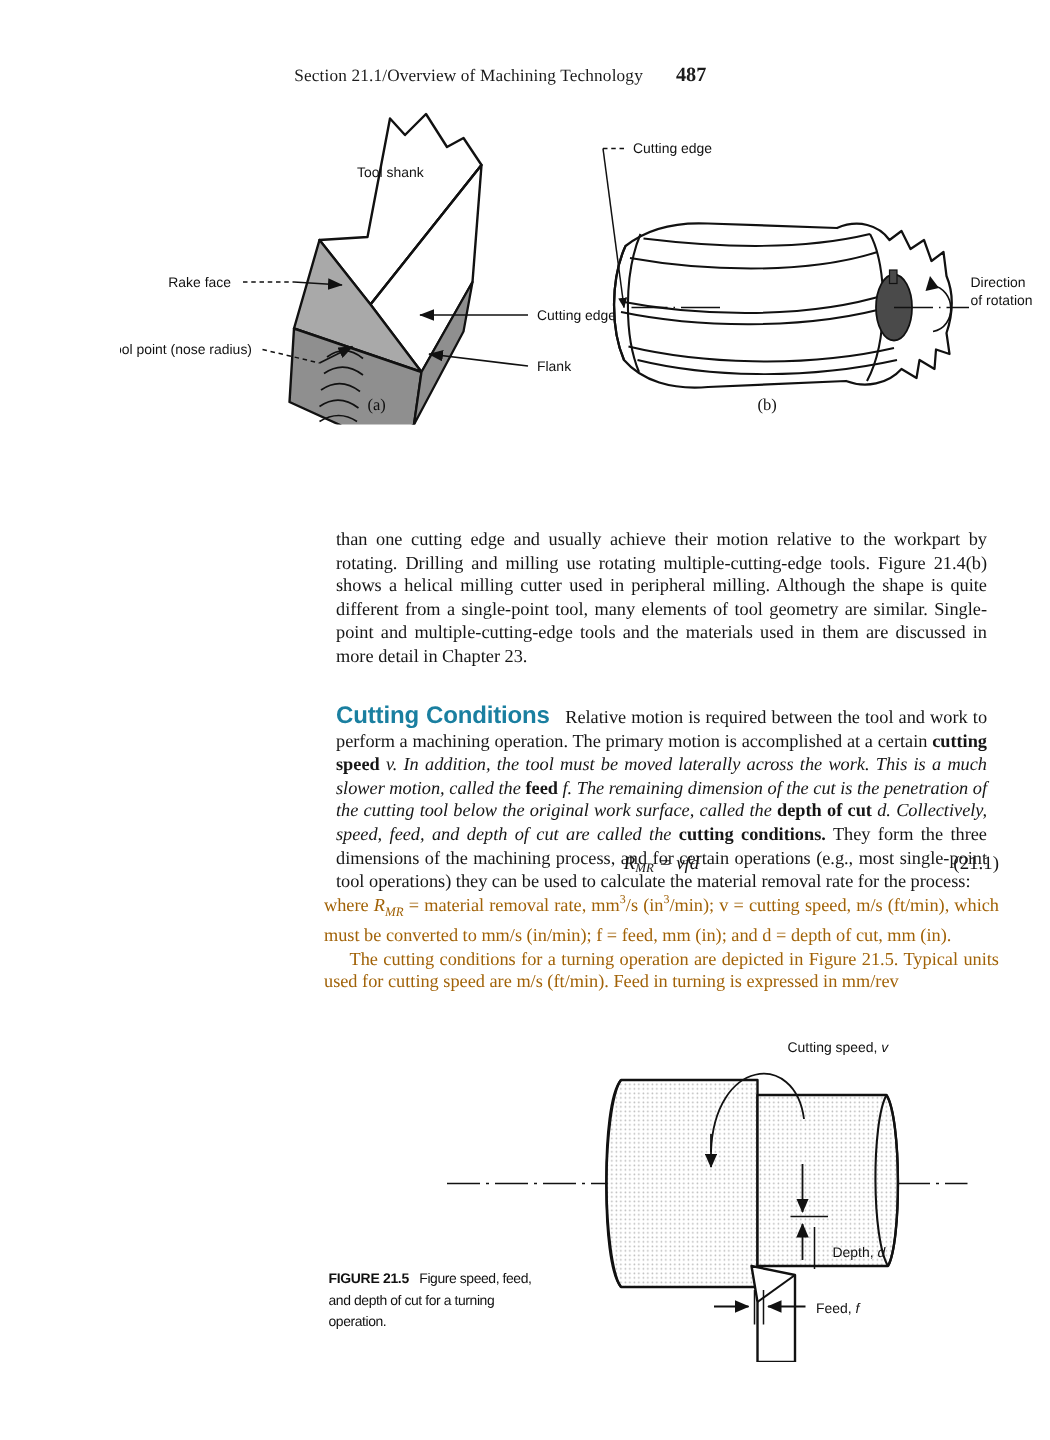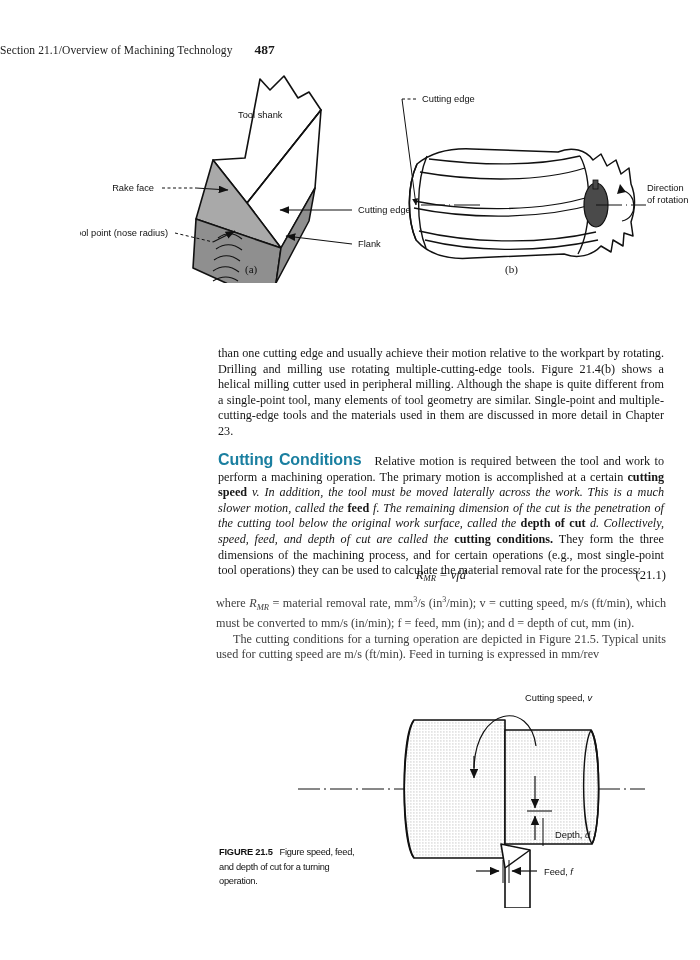--- a/index.html
+++ b/index.html
@@ -9,21 +9,21 @@
     font-family:"Liberation Serif", serif;
     color:#1a1a1a;
     position:relative;
     overflow:hidden;
   }
   .page { position:absolute; inset:0; }
 
   
   .runhead {
     position:absolute; top:42px; left:0; width:667px;
-    text-align:left;
+    text-align:center;
     font-family:"Liberation Serif", serif;
     font-size:11.5px;
     letter-spacing:0.1px;
     color:#1b1b1b;
   }
   .runhead .sec { display:inline-block; }
   .runhead .pgno {
     display:inline-block;
     margin-left:22px;
     font-weight:bold;
@@ -52,21 +52,21 @@
 
   
   .body-col {
     position:absolute; left:216px; top:344px; width:450px;
     font-family:"Liberation Serif", serif;
     font-size:12.2px;
     line-height:15.55px;
     text-align:justify;
     color:#161616;
   }
-  .body-col p { margin:2px; }
+  .body-col p { margin:8px; }
   .gap { height:9px; }
   .runin {
     color:#1a7fa0;
     font-family:"Liberation Sans", sans-serif;
     font-weight:bold;
     font-size:16px;
     letter-spacing:-0.1px;
   }
   .bi { font-weight:bold; }
   .it { font-style:italic; }
@@ -83,21 +83,21 @@
   .eq-center .eq { font-style:italic; }
   .eq-center .eq sub { font-size:8.6px; font-style:italic; vertical-align:-2px; }
   .eq-num { position:absolute; right:0; top:0; font-style:normal; }
 
   .after-eq {
     position:absolute; left:216px; top:596px; width:450px;
     font-family:"Liberation Serif", serif;
     font-size:12.2px;
     line-height:15.55px;
     text-align:justify;
-    color:#404040;
+    color:#a16207;
   }
   .after-eq p { margin:0; }
   .after-eq p.indent { text-indent:17px; }
 
   .fig-label {
     font-family:"Liberation Sans", sans-serif;
     font-size:9.3px;
     fill:#111;
   }
   .fig-label-it { font-style:italic; }

